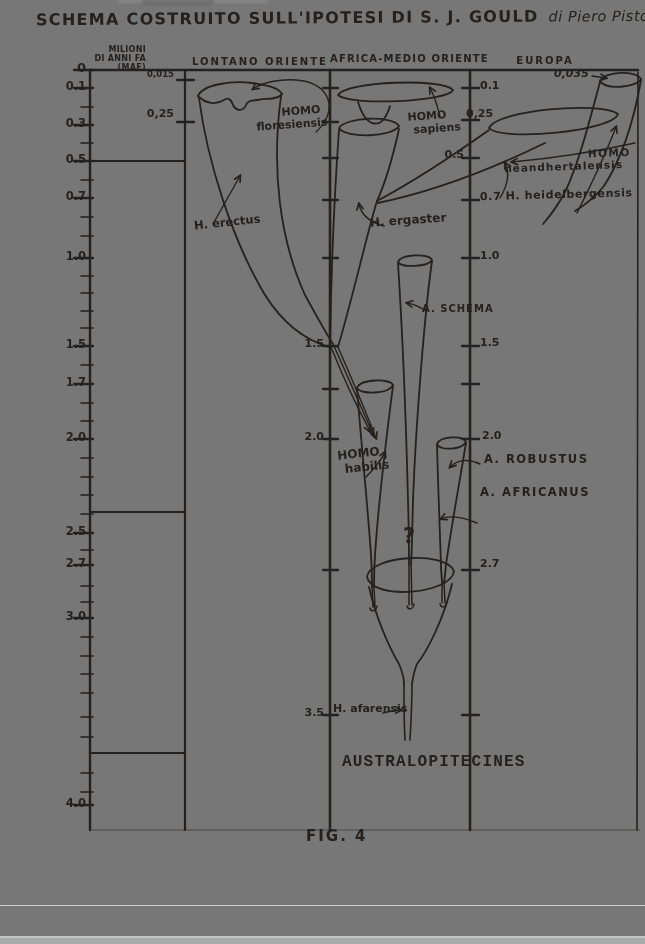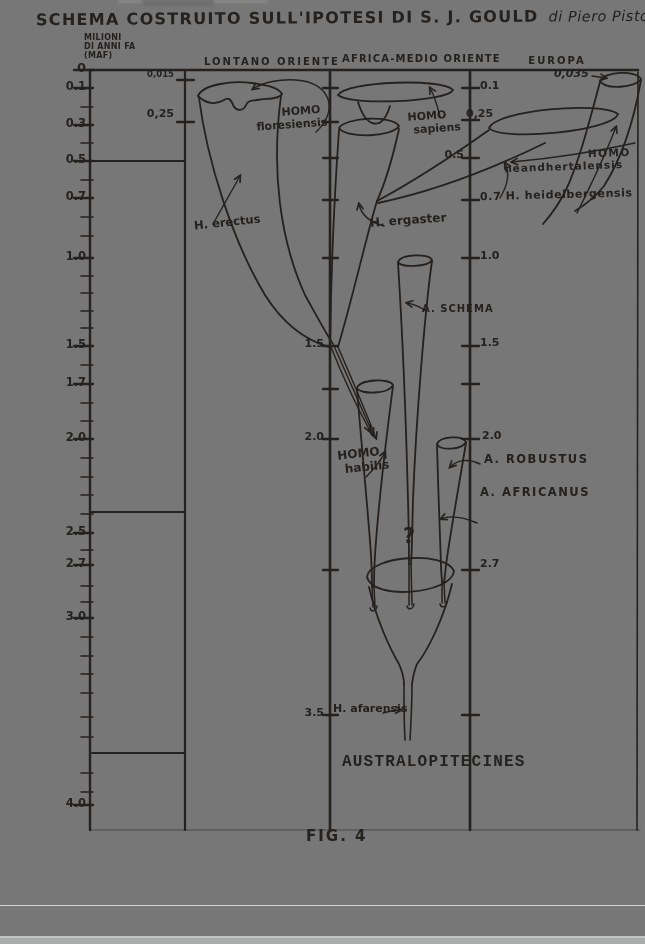--- a/index.html
+++ b/index.html
@@ -18,22 +18,22 @@
       linear-gradient(180deg,#eef0ec 0%, var(--paper) 4%, var(--paper) 96%, #ecieee 100%),
       var(--paper);
     font-family:"DejaVu Sans", sans-serif;
     color:var(--ink);
   }
   .abs{position:absolute;}
   svg{position:absolute;left:0;top:0;color:var(--ink);}
   .hw{position:absolute;color:var(--ink);white-space:nowrap;line-height:1.15;}
   .title-row{left:36px;top:9px;font-size:16px;font-weight:bold;letter-spacing:1.3px;transform:rotate(-.4deg);}
   .title-author{font-weight:500;font-style:italic;font-size:14.5px;letter-spacing:.5px;margin-left:10px;}
-  .unit{left:84px;top:33px;width:62px;text-align:left;font-size:8px;font-weight:bold;line-height:9px;letter-spacing:.3px;}
-  .colhead{font-size:10px;font-weight:bold;letter-spacing:2px;text-align:center;margin-left:12px;}
+  .unit{left:84px;top:45px;width:62px;text-align:right;font-size:8px;font-weight:bold;line-height:9px;letter-spacing:.3px;}
+  .colhead{font-size:10px;font-weight:bold;letter-spacing:2px;text-align:center;}
   .tickL{left:46px;width:40px;text-align:right;font-size:11.5px;font-weight:600;}
   .tickR{font-size:11px;font-weight:600;}
   .taxon{font-weight:600;}
   .fig{left:306px;top:828px;font-size:15px;font-weight:bold;letter-spacing:2px;text-align:right;}
   .smudge1{left:142px;top:0;width:72px;height:6px;background:#6c6c6c;border-radius:0 0 4px 4px;filter:blur(1px);opacity:.85;}
   .smudge2{left:118px;top:0;width:150px;height:3px;background:#9a9a98;opacity:.5;filter:blur(1px);}
   .fold{left:0;top:905px;width:645px;height:1px;background:#dcdad2;opacity:.9;}
   .band{left:0;top:936px;width:645px;height:8px;background:var(--band);border-top:2px solid #c3c7c4;}
 </style>
 </head>

